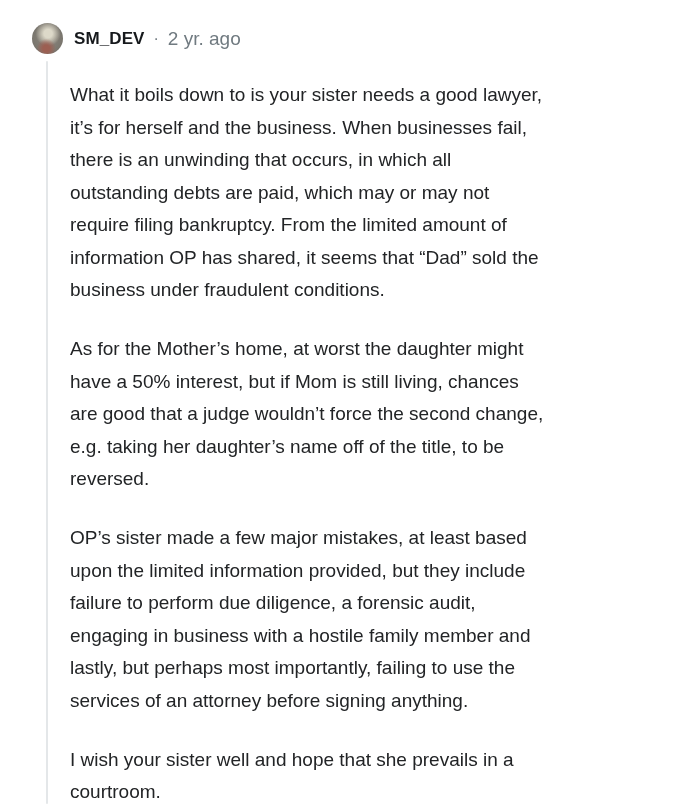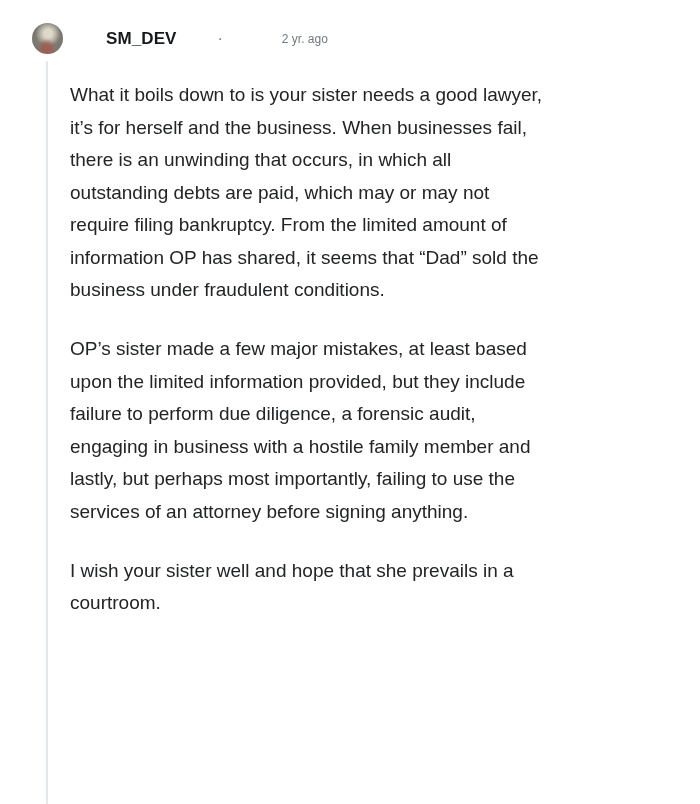--- a/index.html
+++ b/index.html
@@ -14,21 +14,20 @@
     background: var(--background, #ffffff);
     overflow: hidden;
   }
   .comment-header {
     position: absolute;
     left: 32px;
     top: 22px;
     height: 33px;
     display: flex;
     align-items: center;
-    gap: 32px;
   }
   .avatar {
     width: 31px;
     height: 31px;
     border-radius: 50%;
     margin-right: 11px;
     background:
       radial-gradient(circle at 46% 82%, var(--avatar-accent, #9c5f52) 0, var(--avatar-accent, #9c5f52) 11%, rgba(156,95,82,0) 32%),
       radial-gradient(circle at 52% 34%, var(--avatar-light, #ddd9c9) 0, var(--avatar-light, #ddd9c9) 16%, rgba(221,217,201,0) 48%),
       radial-gradient(circle at 50% 50%, var(--avatar-base, #8d887e) 0%, #7b776f 65%, #615e57 100%);
@@ -40,23 +39,22 @@
     color: var(--username, #16191c);
     letter-spacing: 0.1px;
     cursor: pointer;
   }
   .sep {
     font-size: 16px;
     color: var(--meta, #707a80);
     margin: 0 9px;
   }
   .timestamp {
-    font-size: 12px;
+    font-size: 19px;
     color: var(--meta, #707a80);
-    margin-left: 18px;
   }
   .thread-line {
     position: absolute;
     left: 46px;
     top: 61px;
     bottom: 0;
     width: 2px;
     border-radius: 2px;
     background: var(--thread-line, #e4e7e9);
     cursor: pointer;
@@ -90,20 +88,25 @@
   <div class="thread-line"></div>
 
   <div class="comment-body">
     <p>What it boils down to is your sister needs a good lawyer,
 it’s for herself and the business. When businesses fail,
 there is an unwinding that occurs, in which all
 outstanding debts are paid, which may or may not
 require filing bankruptcy. From the limited amount of
 information OP has shared, it seems that “Dad” sold the
 business under fraudulent conditions.</p>
+    <p>As for the Mother’s home, at worst the daughter might
+have a 50% interest, but if Mom is still living, chances
+are good that a judge wouldn’t force the second change,
+e.g. taking her daughter’s name off of the title, to be
+reversed.</p>
     <p>OP’s sister made a few major mistakes, at least based
 upon the limited information provided, but they include
 failure to perform due diligence, a forensic audit,
 engaging in business with a hostile family member and
 lastly, but perhaps most importantly, failing to use the
 services of an attorney before signing anything.</p>
     <p>I wish your sister well and hope that she prevails in a
 courtroom.</p>
   </div>
 </div>

